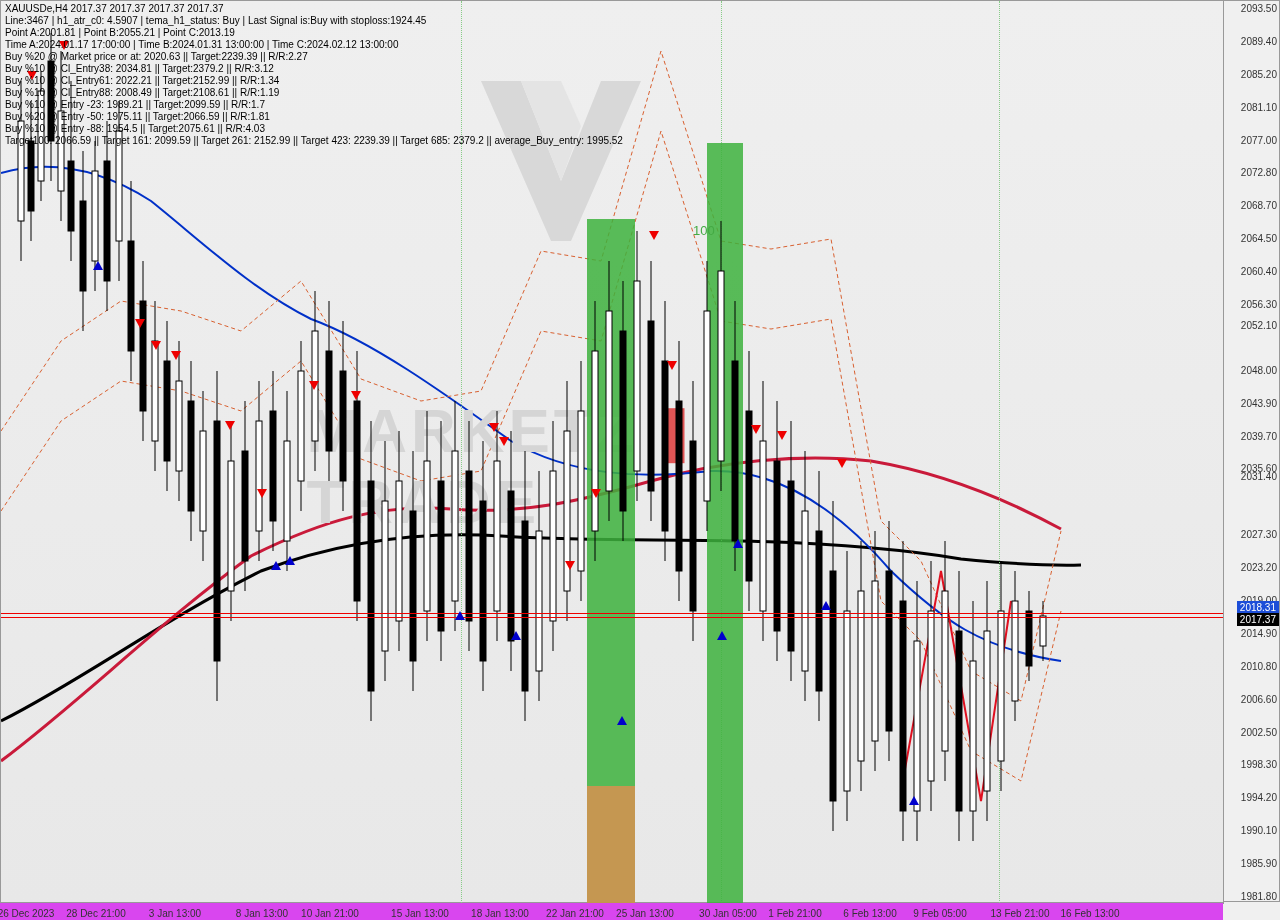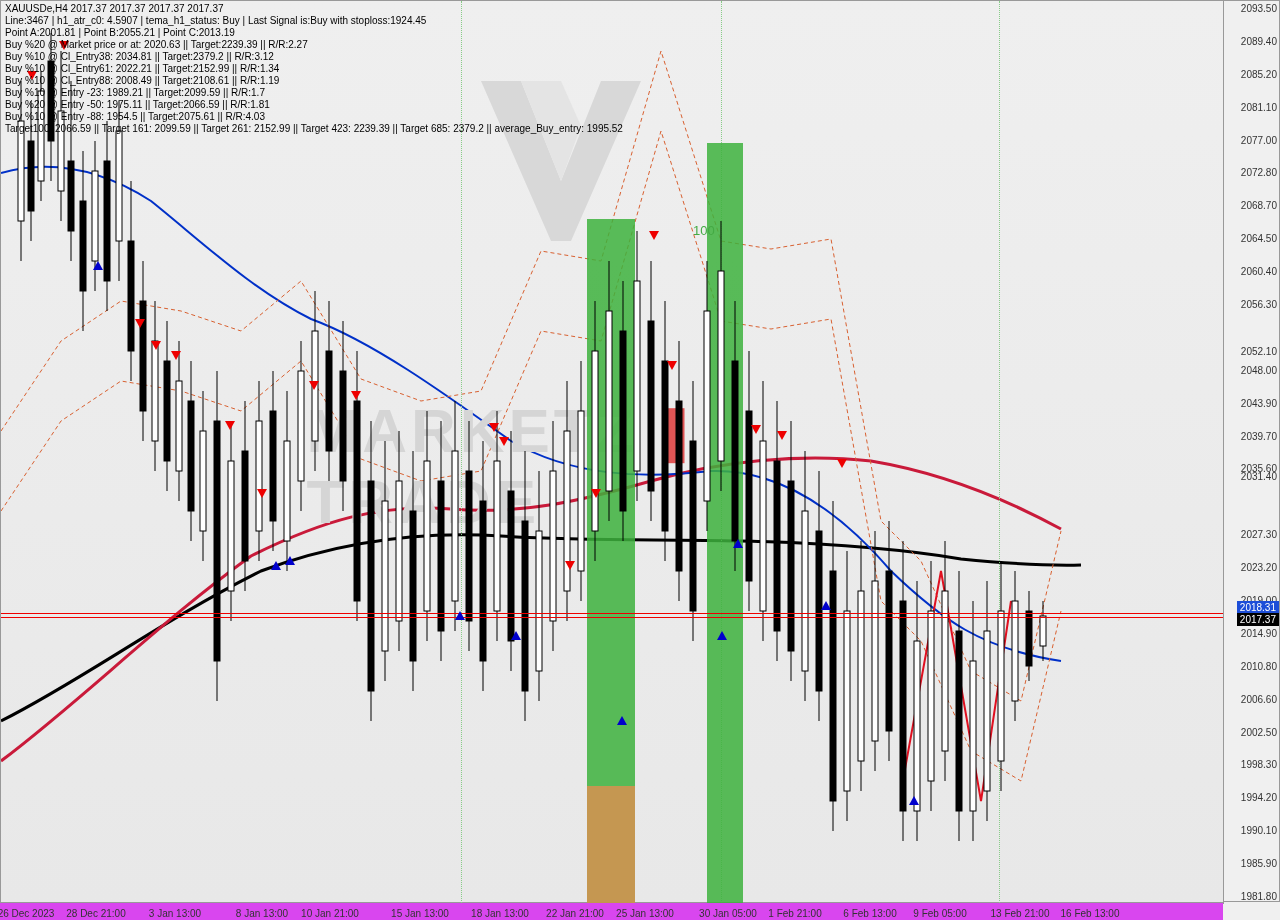--- a/index.html
+++ b/index.html
@@ -254,20 +254,21 @@
 
   <div class="annotation" style="left:692px;top:222px">100</div>
 
   <div class="price-line" style="top:612px;background:#e00"></div>
   <div class="price-line" style="top:616px;background:#e00"></div>
 
   <div class="info-block">
     <div class="info-line">XAUUSDe,H4  2017.37 2017.37 2017.37 2017.37</div>
     <div class="info-line">Line:3467 | h1_atr_c0: 4.5907 | tema_h1_status: Buy | Last Signal is:Buy with stoploss:1924.45</div>
     <div class="info-line">Point A:2001.81 | Point B:2055.21 | Point C:2013.19</div>
+    <div class="info-line">Time A:2024.01.17 17:00:00 | Time B:2024.01.31 13:00:00 | Time C:2024.02.12 13:00:00</div>
     <div class="info-line">Buy %20 @ Market price or at: 2020.63 || Target:2239.39 || R/R:2.27</div>
     <div class="info-line">Buy %10 @ Cl_Entry38: 2034.81 || Target:2379.2 || R/R:3.12</div>
     <div class="info-line">Buy %10 @ Cl_Entry61: 2022.21 || Target:2152.99 || R/R:1.34</div>
     <div class="info-line">Buy %10 @ Cl_Entry88: 2008.49 || Target:2108.61 || R/R:1.19</div>
     <div class="info-line">Buy %10 @ Entry -23: 1989.21 || Target:2099.59 || R/R:1.7</div>
     <div class="info-line">Buy %20 @ Entry -50: 1975.11 || Target:2066.59 || R/R:1.81</div>
     <div class="info-line">Buy %10 @ Entry -88: 1954.5 || Target:2075.61 || R/R:4.03</div>
     <div class="info-line">Target100: 2066.59 || Target 161: 2099.59 || Target 261: 2152.99 || Target 423: 2239.39 || Target 685: 2379.2 || average_Buy_entry: 1995.52</div>
   </div>
 </div>
@@ -279,21 +280,21 @@
 <div class="price-tick" style="top: 2px;">2093.50</div>
     <div class="price-tick" style="top: 34.8889px;">2089.40</div>
     <div class="price-tick" style="top: 67.7778px;">2085.20</div>
     <div class="price-tick" style="top: 100.667px;">2081.10</div>
     <div class="price-tick" style="top: 133.556px;">2077.00</div>
     <div class="price-tick" style="top: 166.444px;">2072.80</div>
     <div class="price-tick" style="top: 199.333px;">2068.70</div>
     <div class="price-tick" style="top: 232.222px;">2064.50</div>
     <div class="price-tick" style="top: 265.111px;">2060.40</div>
     <div class="price-tick" style="top: 298px;">2056.30</div>
-    <div class="price-tick" style="top: 345px;">2052.10</div>
+    <div class="price-tick" style="top: 319px;">2052.10</div>
     <div class="price-tick" style="top: 363.778px;">2048.00</div>
     <div class="price-tick" style="top: 396.667px;">2043.90</div>
     <div class="price-tick" style="top: 429.556px;">2039.70</div>
     <div class="price-tick" style="top: 462.444px;">2035.60</div>
     <div class="price-tick" style="top: 470px; padding-left: 42px;">2031.40</div>
     <div class="price-tick" style="top: 528.222px;">2027.30</div>
     <div class="price-tick" style="top: 561.111px;">2023.20</div>
     <div class="price-tick" style="top: 594px;">2019.00</div>
     <div class="price-tick" style="top: 626.889px;">2014.90</div>
     <div class="price-tick" style="top: 659.778px;">2010.80</div>

